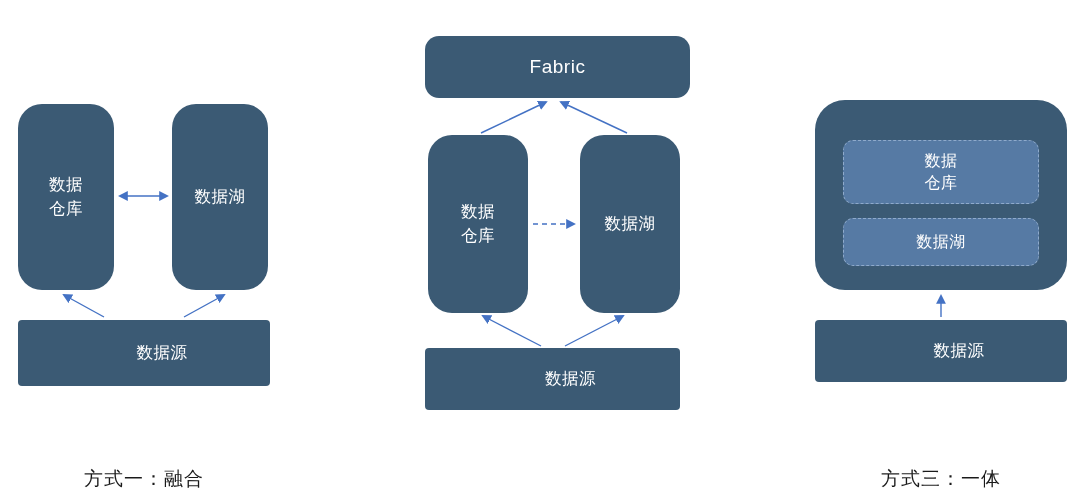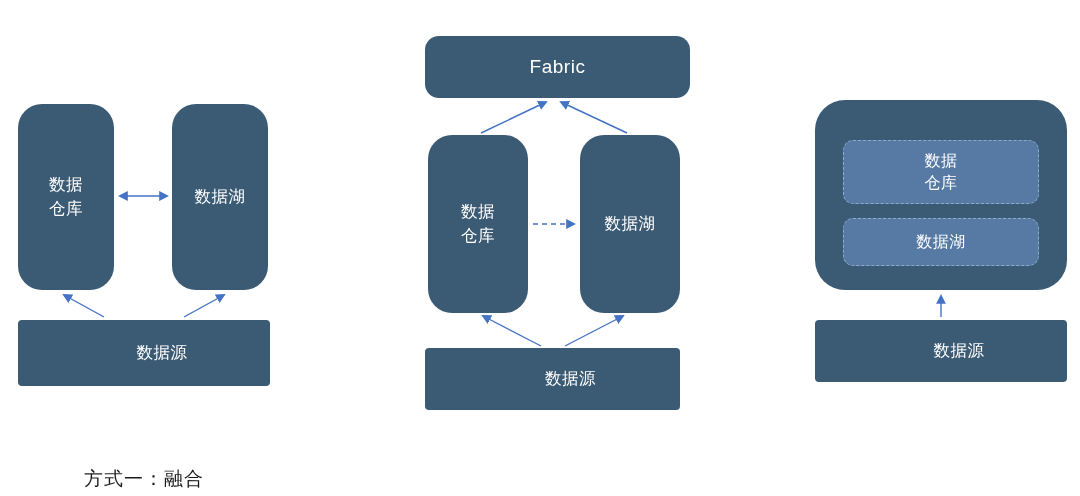--- a/index.html
+++ b/index.html
@@ -120,14 +120,15 @@
       <span>数据</span>
       <span>仓库</span>
     </div>
     <div class="inner-box" style="left:28px; top:118px; width:196px; height:48px;">
       <span>数据湖</span>
     </div>
   </div>
   <div class="box wide" style="left:815px; top:320px; width:252px; height:62px;">
     <span>数据源</span>
   </div>
+  <div class="caption" style="left:815px; width:252px;">方式三：一体</div>
 
 </div>
 
 </body></html>

